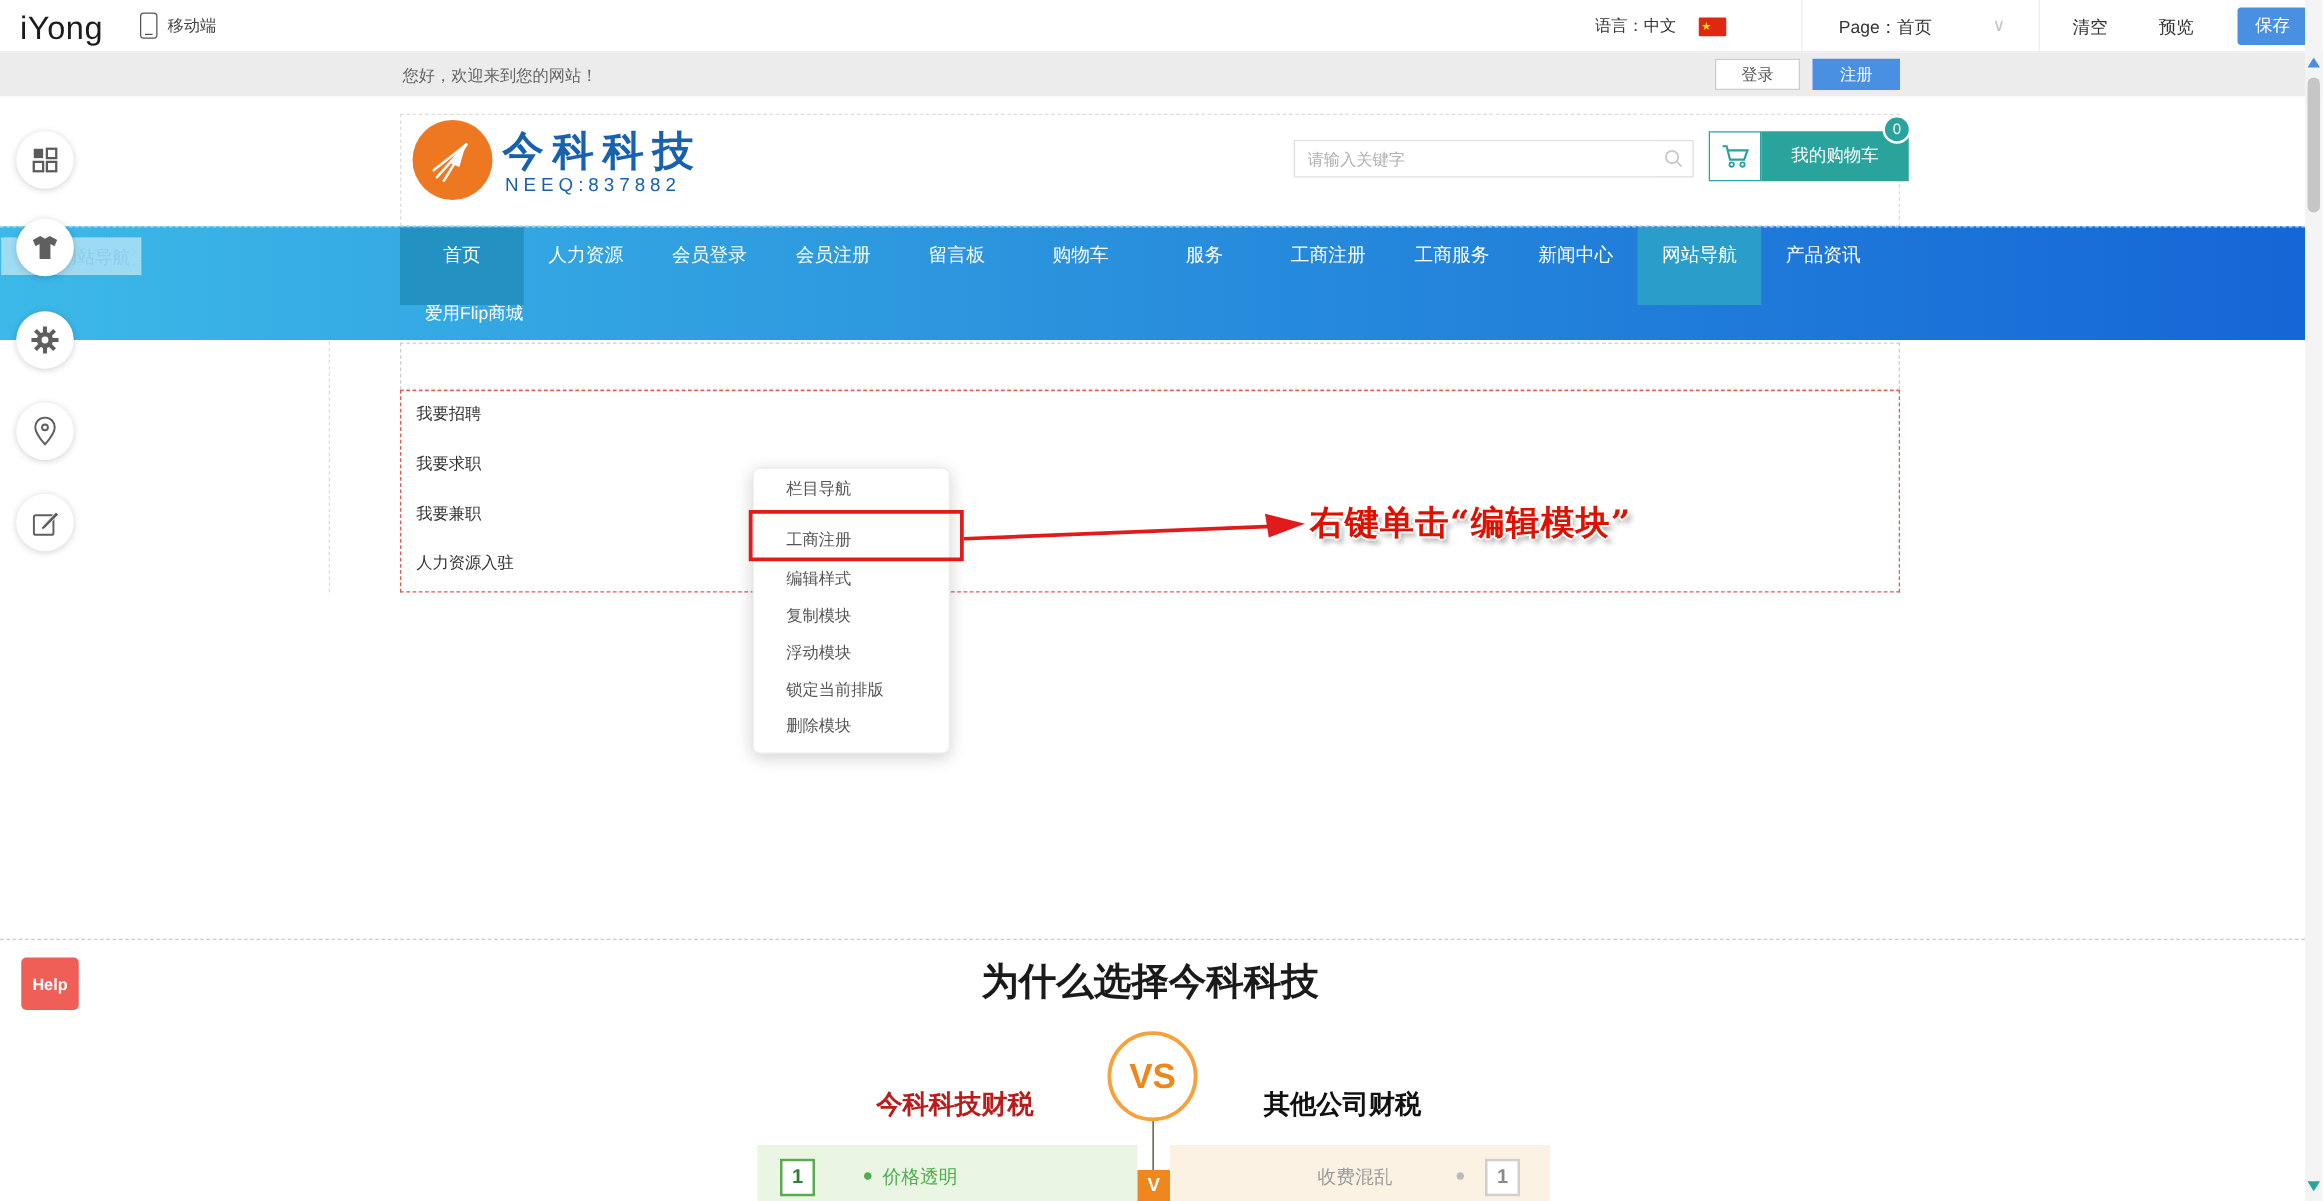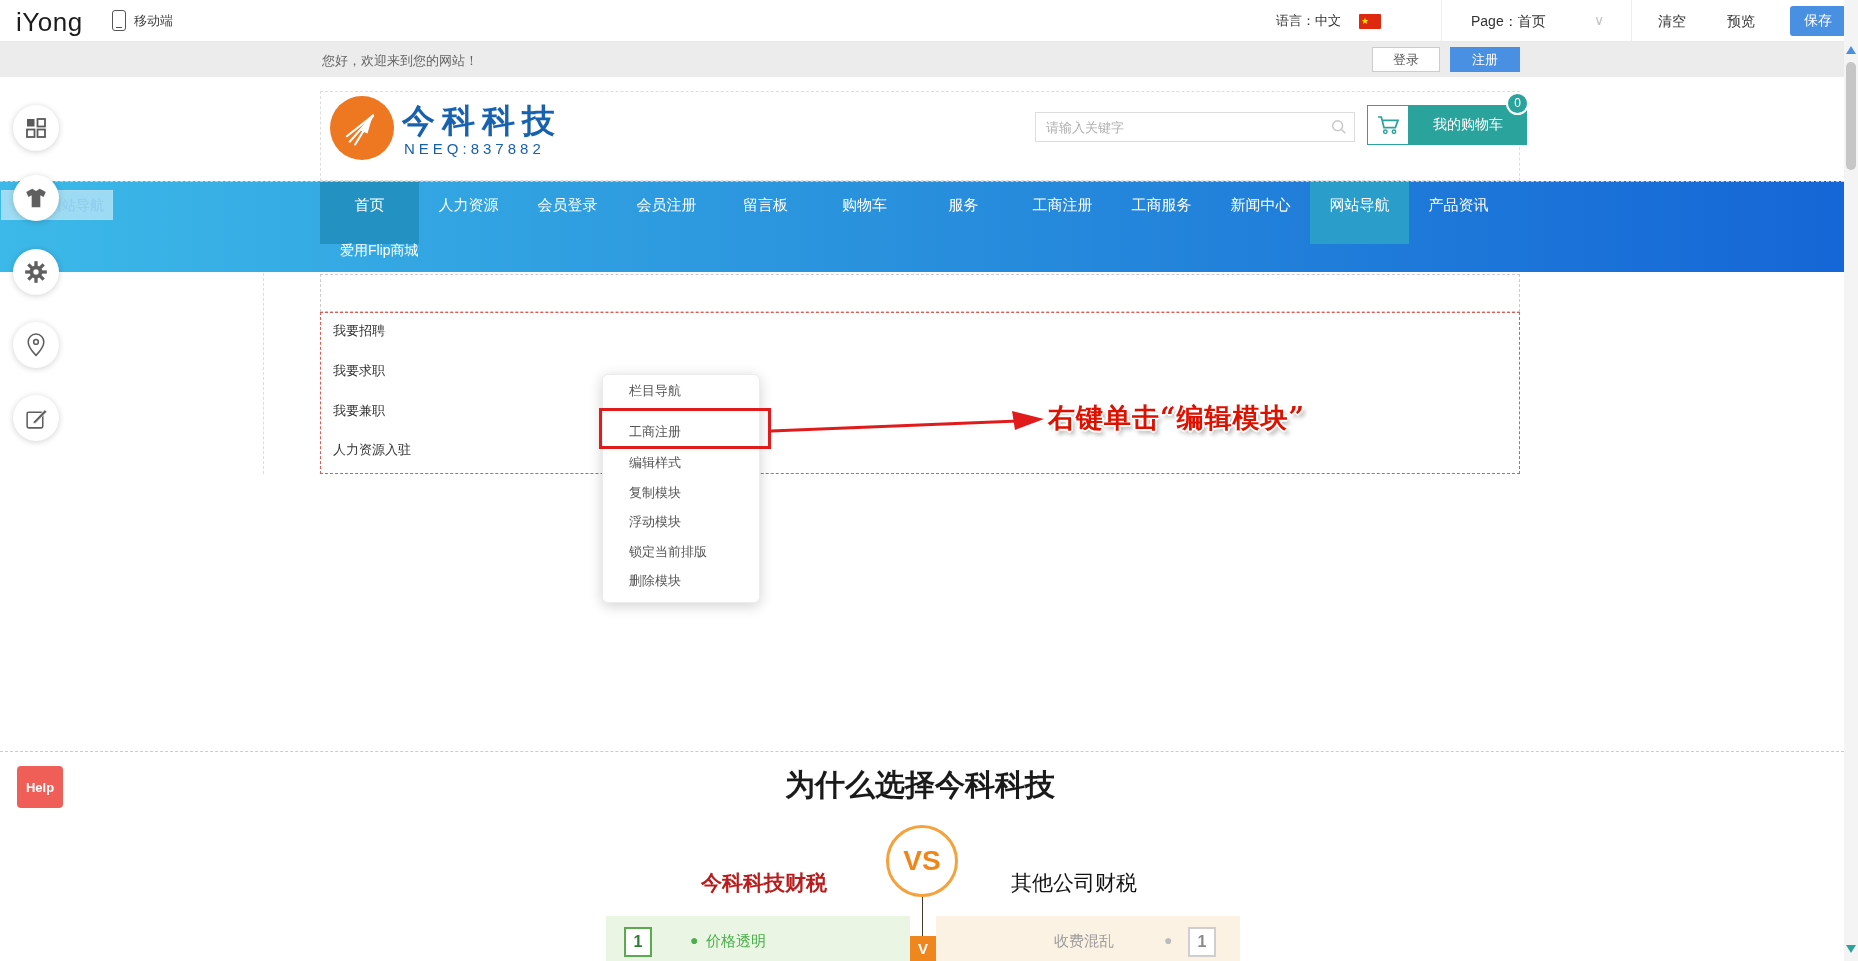--- a/index.html
+++ b/index.html
@@ -110,21 +110,21 @@
                  font-size:30px; font-weight:bold; color:#1a1a1a; }
   .vs-circle { position:absolute; left:886px; top:825px; width:72px; height:72px; border-radius:50%;
                background:#fff; border:3px solid #f5a13c; color:#f08519; font-size:28px; font-weight:bold;
                display:flex; align-items:center; justify-content:center; z-index:3; }
   .vs-line { position:absolute; left:922px; top:896px; width:1px; height:40px; background:#4a3a28; }
   .v-box { position:absolute; left:905px; top:936px; width:36px; height:30px; background:#f0861e; color:#fff;
            font-size:15px; font-weight:bold; text-align:center; line-height:26px; }
   .cmp-title-left { position:absolute; left:637px; top:869px; width:190px; text-align:right;
                     font-size:21px; font-weight:bold; color:#b91c1c; }
   .cmp-title-right { position:absolute; left:1011px; top:869px; width:190px; text-align:left;
-                     font-size:21px; font-weight:normal; color:#111; }
+                     font-size:21px; font-weight:bold; color:#111; }
   .green-panel { position:absolute; left:606px; top:916px; width:304px; height:60px; background:#eaf6e3; }
   .beige-panel { position:absolute; left:936px; top:916px; width:304px; height:60px; background:#fbf2e4; }
   .num-box-green { position:absolute; left:18px; top:11px; width:28px; height:30px; background:#fff;
                    border:2px solid #5aaa50; color:#2f7d32; font-weight:bold; font-size:16px;
                    text-align:center; line-height:26px; }
   .point-green { position:absolute; left:100px; top:16px; font-size:15px; color:#4cae4c; }
   .dot-green { position:absolute; left:84px; top:16px; color:#4cae4c; font-size:14px; }
   .point-gray { position:absolute; left:118px; top:16px; font-size:15px; color:#9b9b9b; }
   .dot-gray { position:absolute; left:228px; top:16px; color:#bbb; font-size:14px; }
   .num-box-gray { position:absolute; left:252px; top:11px; width:28px; height:30px; background:#fff;

